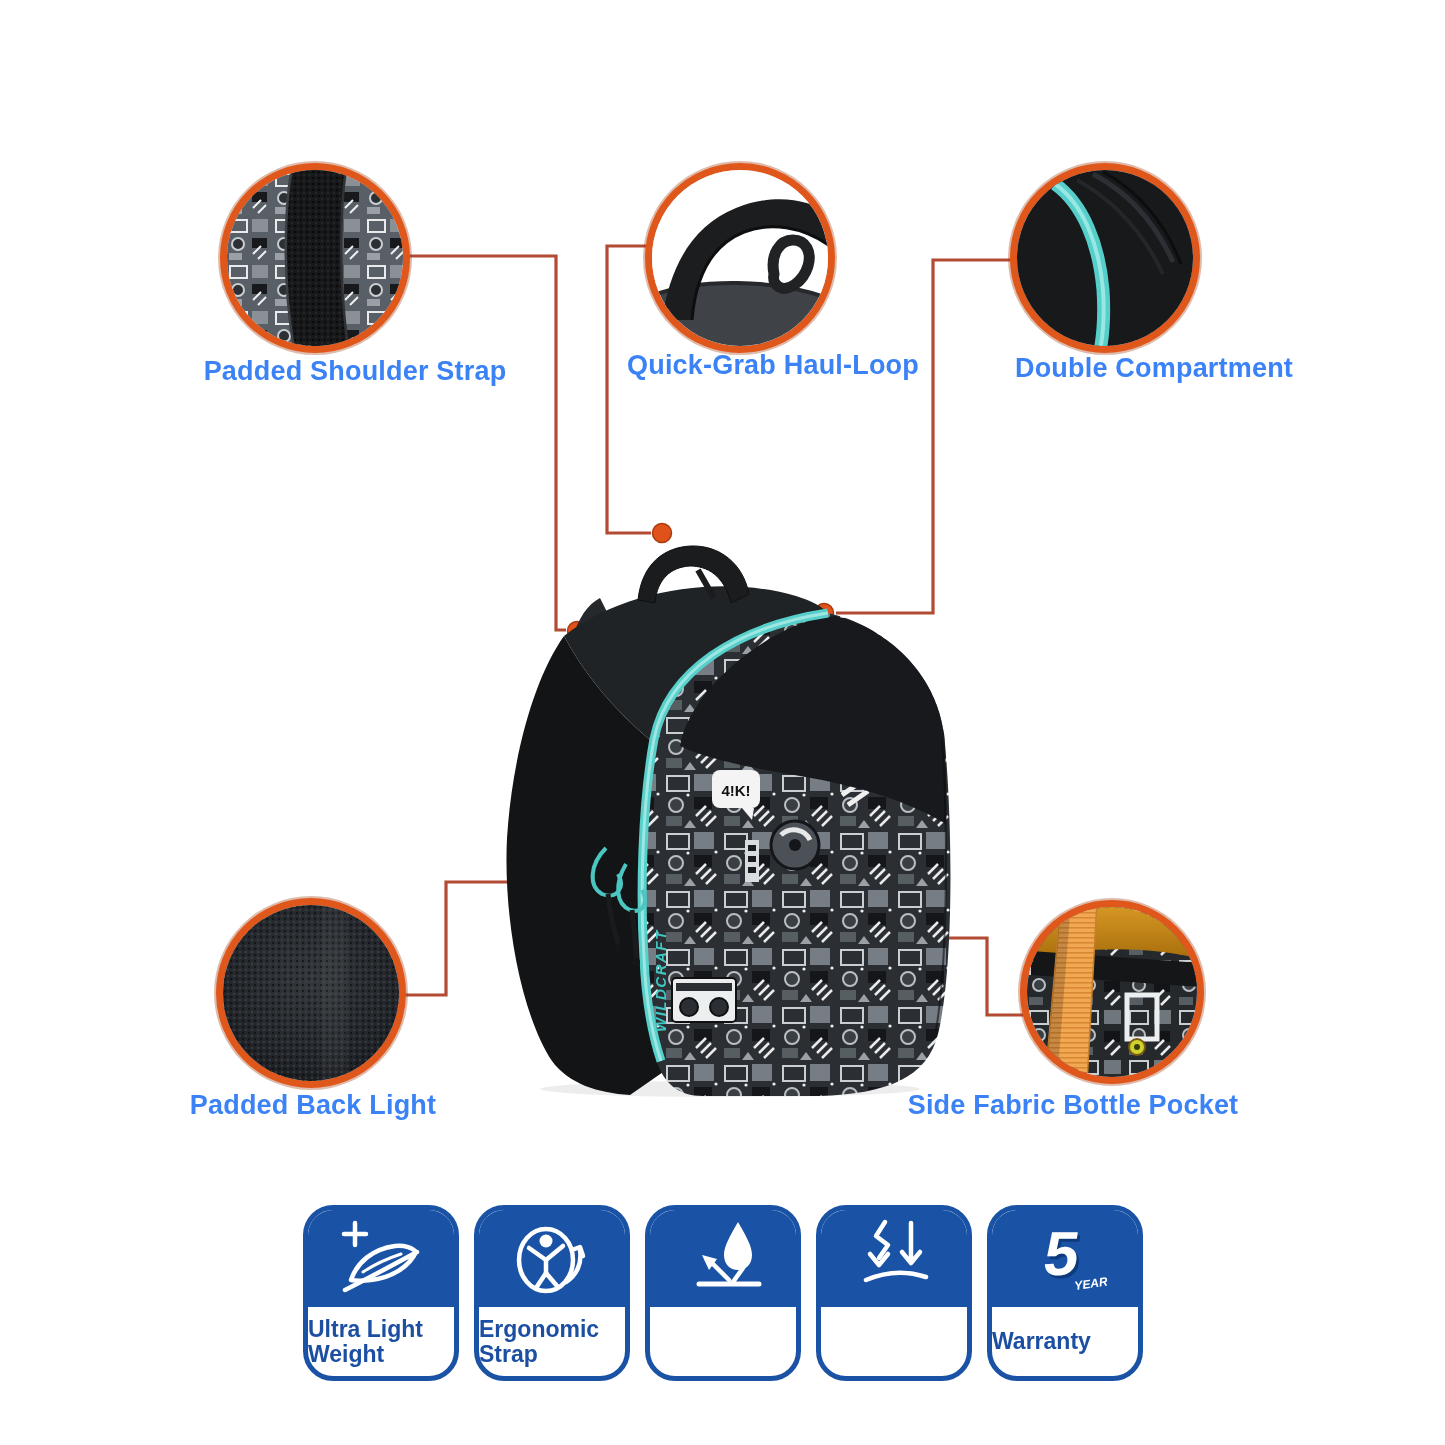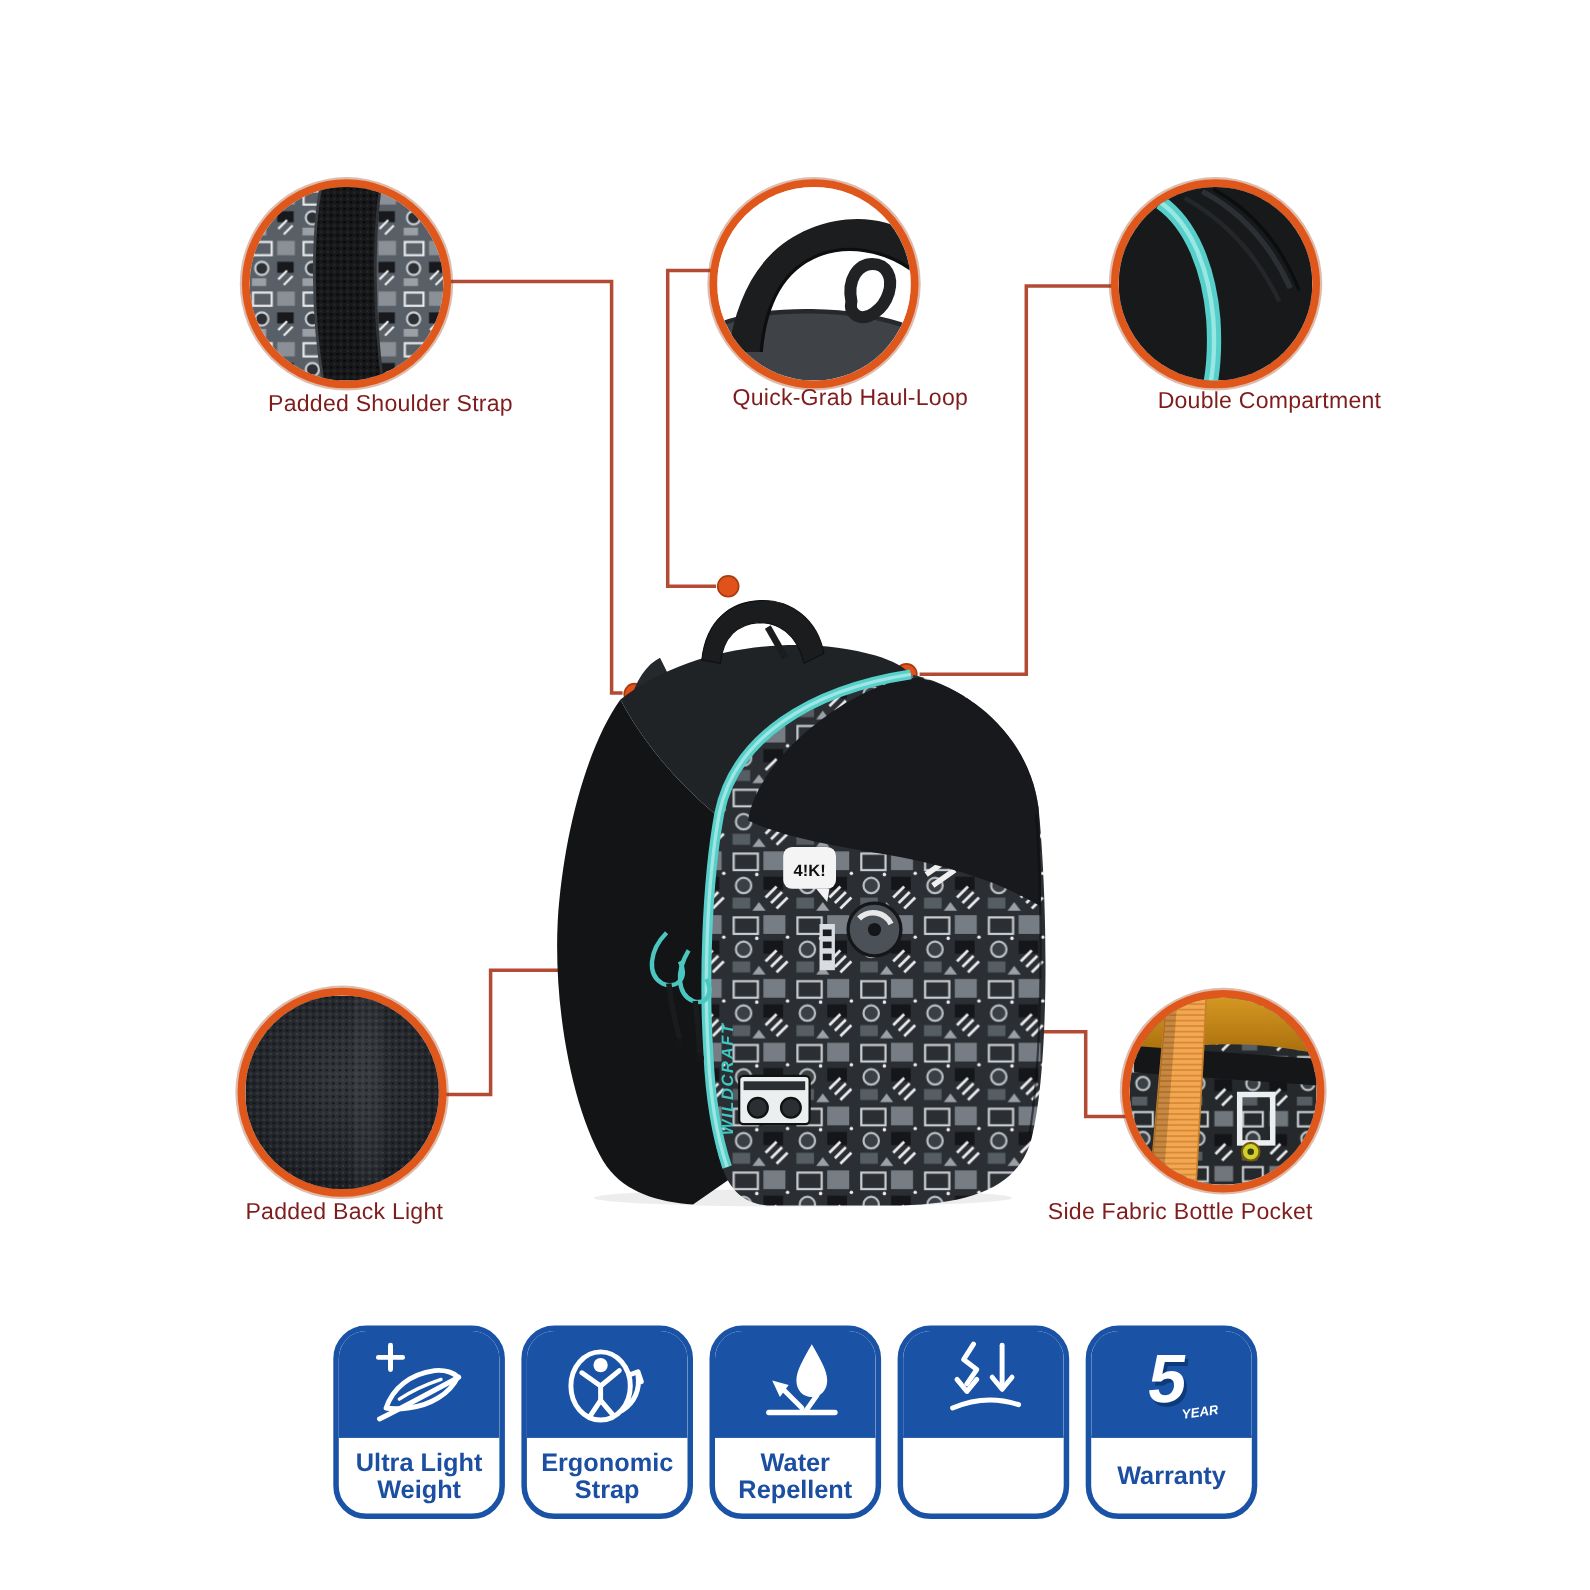--- a/index.html
+++ b/index.html
@@ -11,34 +11,34 @@
   .abs{position:absolute;}
   
   .detail-circle{
     position:absolute;width:176px;height:176px;border-radius:50%;
     border:7px solid #e0571c;overflow:hidden;background:#fff;
     box-shadow:0 0 0 2px rgba(160,60,15,.35), inset 0 0 0 1px rgba(120,40,10,.25);
   }
   .detail-circle.small{width:170px;height:170px;}
   .callout-label{
     position:absolute;transform:translateX(-50%);white-space:nowrap;
-    font-size:21px;color:#7f1d1d;letter-spacing:.2px;
+    font-size:27px;color:#3b82f6;letter-spacing:.2px;font-weight:bold;
   }
   
   .badge{
     position:absolute;top:1205px;width:156px;height:176px;box-sizing:border-box;
     border:5px solid #1a53a6;border-radius:30px;background:#ffffff;overflow:hidden;
     display:flex;flex-direction:column;
   }
   .badge-top{
     height:95px;background:#1a53a6;display:flex;align-items:center;justify-content:center;
     border-bottom:2px solid #1a53a6;
   }
   .badge-label{
-    flex:1;display:flex;flex-direction:column;align-items:center;justify-content:center;
+    flex:1;display:flex;flex-direction:column;align-items:flex-start;justify-content:center;
     color:#1c4fa2;font-weight:bold;font-size:23px;line-height:1.07;text-align:center;
   }
   .badge-label span:empty{display:none;}
 </style>
 </head>
 <body>
 
 <div id="canvas">
 
   <svg class="abs" style="left:0;top:0" width="1445" height="1445" viewBox="0 0 1445 1445">
@@ -274,24 +274,20 @@
   <div class="badge" style="left:645px">
     <div class="badge-top">
       <svg width="84" height="84" viewBox="0 0 84 84" fill="none" stroke="#ffffff" stroke-width="4.5" stroke-linecap="round" stroke-linejoin="round">
         <path d="M57,6 C65,20 71,30 71,39 C71,48 65,54 57,54 C49,54 43,48 43,39 C43,30 49,20 57,6 Z" fill="#ffffff" stroke="none"></path>
         <path d="M18,68 H78" stroke-width="5"></path>
         <path d="M48,64 L30,46"></path>
         <path d="M21,39 L36,43 L28,54 Z" fill="#ffffff" stroke="none"></path>
         <path d="M52,66 L62,52"></path>
       </svg>
     </div>
-    <div class="badge-label">
-      <span>Water</span>
-      <span>Repellent</span>
-    </div>
   </div>
 
   <div class="badge" style="left:816px">
     <div class="badge-top">
       <svg width="84" height="84" viewBox="0 0 84 84" fill="none" stroke="#ffffff" stroke-width="4.5" stroke-linecap="round" stroke-linejoin="round">
         <path d="M33,6 L24,20 L36,29 L27,42"></path>
         <path d="M18,38 L27,49 L36,38"></path>
         <path d="M59,7 V42"></path>
         <path d="M50,36 L59,47 L68,36"></path>
         <path d="M14,64 Q44,51 74,61"></path>

